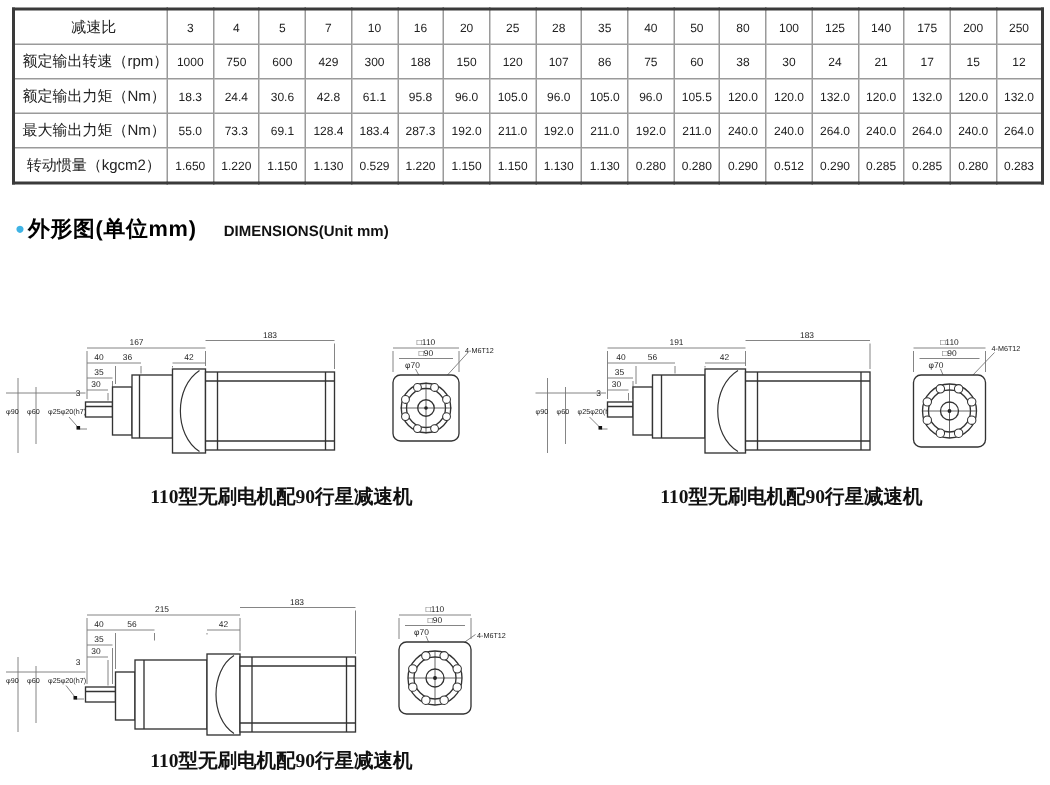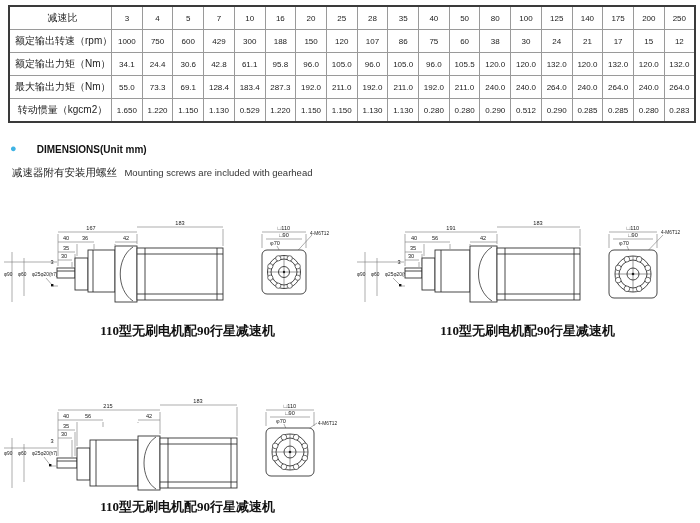--- a/index.html
+++ b/index.html
@@ -87,21 +87,21 @@
           <td>38</td>
           <td>30</td>
           <td>24</td>
           <td>21</td>
           <td>17</td>
           <td>15</td>
           <td>12</td>
         </tr>
         <tr>
           <td class="rowlabel">额定输出力矩（Nm）</td>
-          <td>34.1</td>
+          <td>18.3</td>
           <td>24.4</td>
           <td>30.6</td>
           <td>42.8</td>
           <td>61.1</td>
           <td>95.8</td>
           <td>96.0</td>
           <td>105.0</td>
           <td>96.0</td>
           <td>105.0</td>
           <td>96.0</td>
@@ -156,25 +156,22 @@
           <td>0.285</td>
           <td>0.285</td>
           <td>0.280</td>
           <td>0.283</td>
         </tr>
       </tbody>
   </table>
 
   <div class="sec-title">
     <span class="bullet">●</span>
+    <span class="t-zh">外形图(单位mm)</span>
     <span class="t-en">DIMENSIONS(Unit mm)</span>
-  </div>
-  <div class="sec-note">
-    <span class="n-zh">减速器附有安装用螺丝</span>
-    <span class="n-en">Mounting screws are included with gearhead</span>
   </div>
 
   <svg id="svg1" width="350" height="125" viewBox="0 0 350 125">
     <g class="dl">
       <line x1="58" y1="14" x2="137" y2="14"></line>
         <line x1="58" y1="16" x2="58" y2="48"></line>
         <line x1="137" y1="16" x2="137" y2="26"></line>
       <line x1="137" y1="9" x2="223" y2="9"></line>
         <line x1="223" y1="11" x2="223" y2="28"></line>
       <line x1="58" y1="24" x2="94" y2="24"></line>

